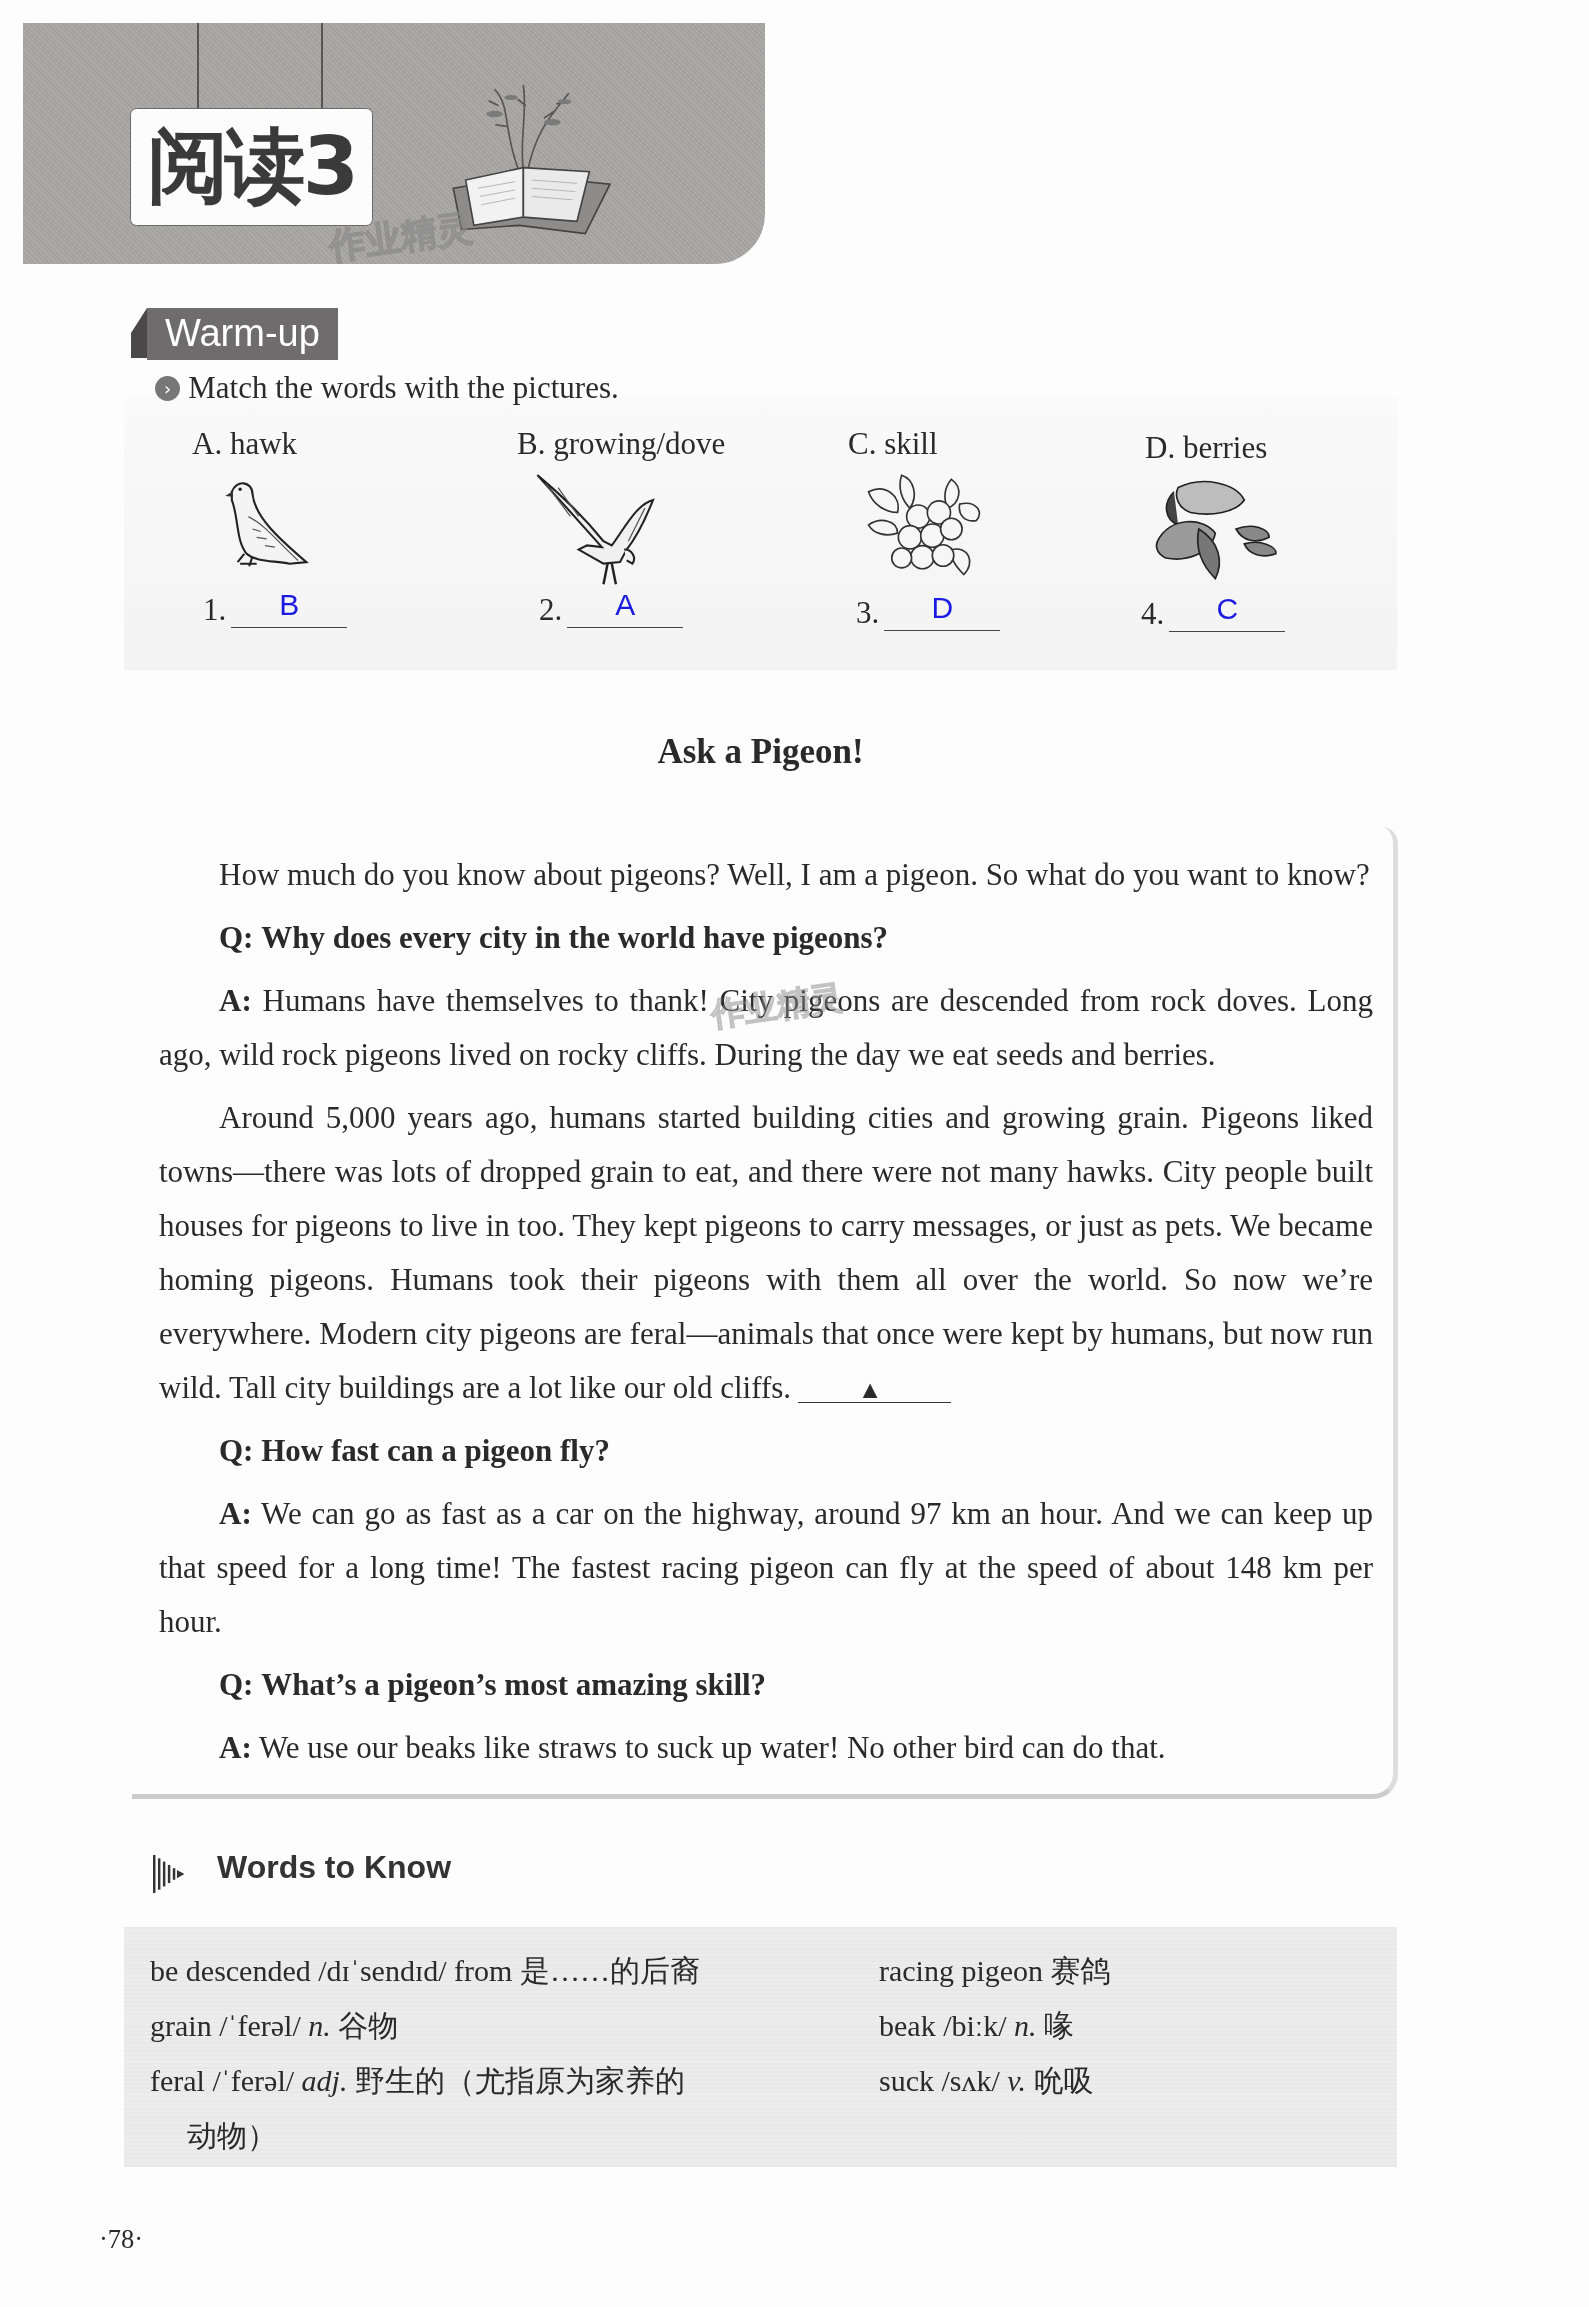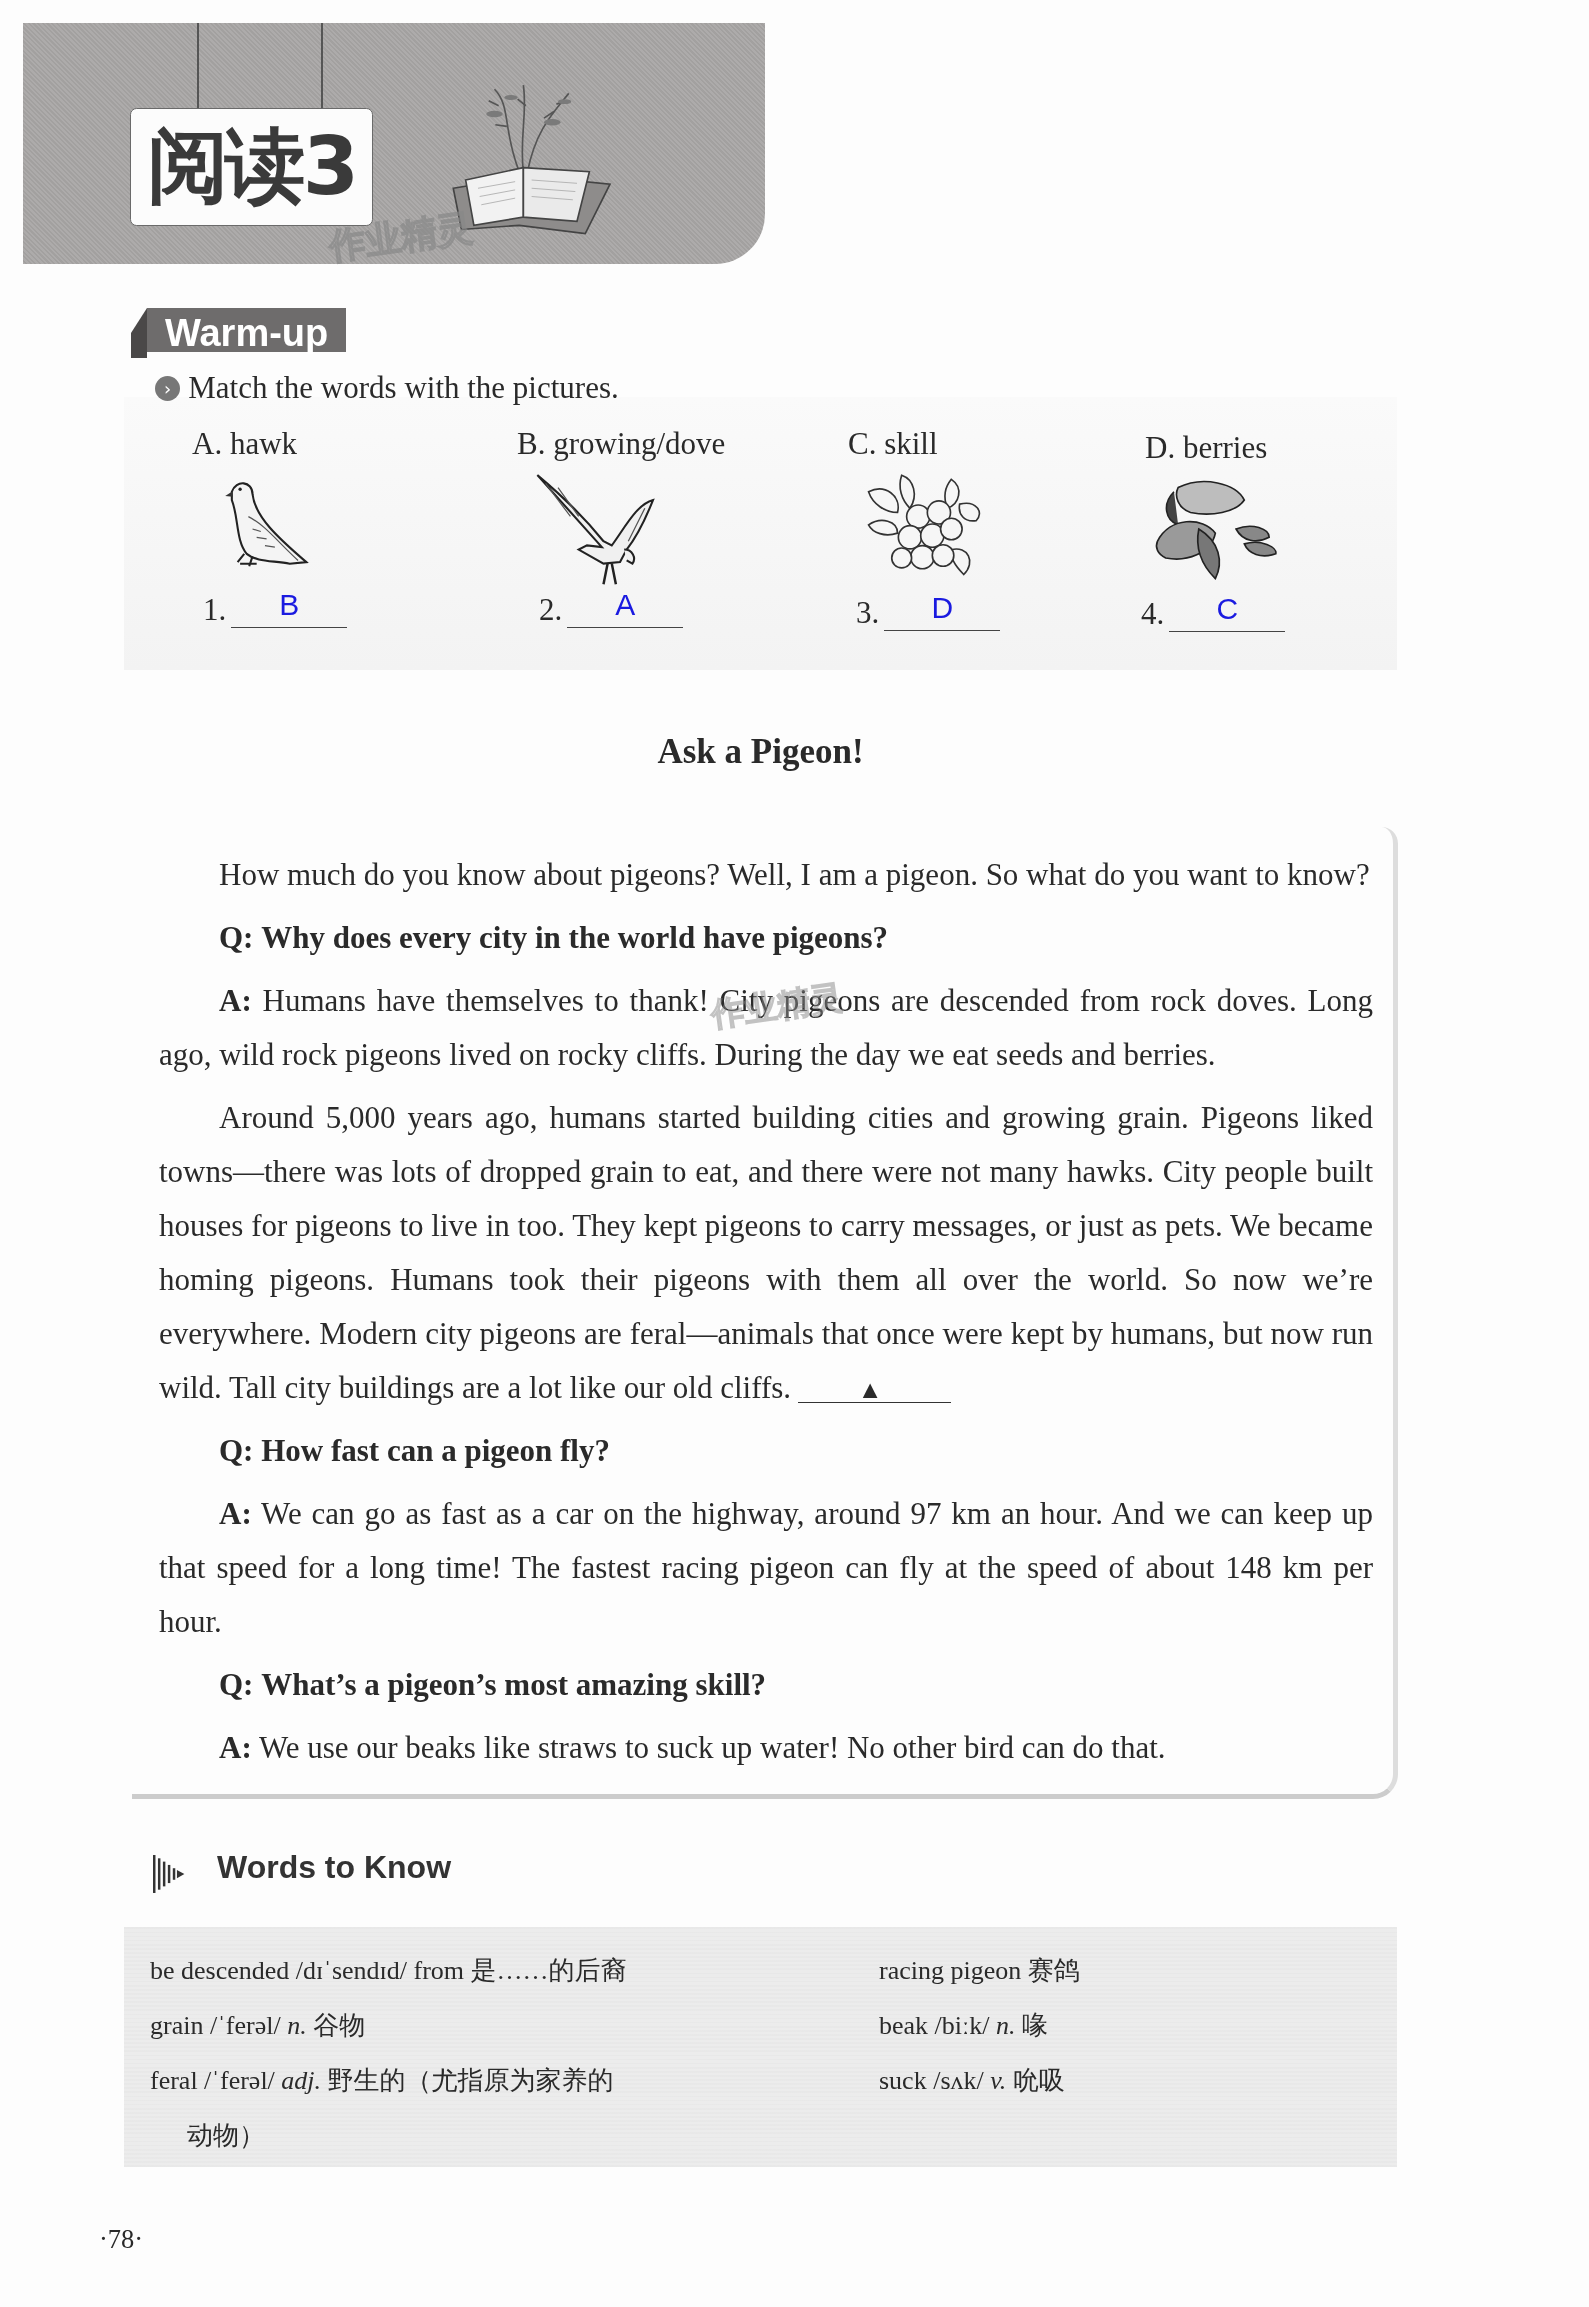--- a/index.html
+++ b/index.html
@@ -8,21 +8,21 @@
   
   .banner{left:23px;top:23px;width:742px;height:241px;background:#a9a7a6;border-bottom-right-radius:50px;
     background-image:repeating-linear-gradient(45deg,rgba(255,255,255,0.05) 0 1.7px,rgba(0,0,0,0.04) 1.7px 3.3px);}
   .banner-string{position:absolute;top:0;width:1.7px;height:87px;background:#555;}
   .title-card{position:absolute;left:107px;top:85px;width:241px;height:116px;background:#fcfcfc;border:1.7px solid #6a6a6a;border-radius:6.6px;
     display:flex;align-items:center;justify-content:center;}
   .title-card span{font-family:"DejaVu Sans",sans-serif;font-weight:bold;font-size:81px;color:#3a3a3a;letter-spacing:-3.3px;}
   .book{position:absolute;left:397px;top:58px;width:215px;height:165px;}
   .watermark{position:absolute;font-family:"DejaVu Sans",sans-serif;font-weight:bold;color:transparent;-webkit-text-stroke:1.2px #888;opacity:.7;transform:rotate(-8deg);}
   
-  .warm-tag{left:147px;top:308px;height:44px;padding:0 18px;background:#6e6c6c;color:#fff;font-family:"Liberation Sans",sans-serif;font-weight:bold;font-size:38px;line-height:50px;}
+  .warm-tag{left:147px;top:308px;height:52px;padding:0 18px;background:#6e6c6c;color:#fff;font-family:"Liberation Sans",sans-serif;font-weight:normal;font-size:38px;line-height:50px;}
   .warm-fold{left:131px;top:308px;width:0;height:0;border-right:16.5px solid #4a4848;border-top:25px solid transparent;border-bottom:25px solid #4a4848;}
   .instr{left:155px;top:370px;font-size:31px;display:flex;align-items:center;gap:8.3px;}
   .instr .arrow{width:25px;height:25px;border-radius:50%;background:#777;color:#fff;font-size:18px;line-height:25px;text-align:center;font-family:"DejaVu Sans",sans-serif;}
   .warm-area{left:124px;top:397px;width:1273px;height:273px;background:linear-gradient(#fafafa,#f3f3f3);}
   .opt{font-size:31px;top:426px;}
   .pic{top:471px;width:149px;height:116px;}
   .ans{top:591px;font-size:31px;display:flex;align-items:flex-end;}
   .ans .blank{display:inline-block;width:116px;border-bottom:1.7px solid #444;height:36px;position:relative;margin-left:5px;}
   .ans .blank span{position:absolute;left:0;right:0;bottom:5px;text-align:center;color:#1a1ae0;font-family:"Liberation Sans",sans-serif;font-size:30px;}
   
@@ -31,21 +31,21 @@
   .ptext{left:150px;top:839px;width:1232px;font-size:31px;line-height:54px;}
   .ptext p{margin:9px;text-align:justify;text-align-last:left;}
   .ptext .ind{text-indent:60px;}
   .ptext b{font-weight:bold;}
   .tri-blank{display:inline-block;width:153px;border-bottom:1.7px solid #333;text-align:center;font-size:25px;line-height:25px;margin-left:6.6px;}
   
   .wk-icon{left:153px;top:1855px;width:33px;height:38px;}
   .wk-title{left:217px;top:1849px;font-family:"Liberation Sans",sans-serif;font-weight:bold;font-size:32px;color:#333;}
   .vbox{left:124px;top:1927px;width:1273px;height:240px;background:#ececec;
     background-image:repeating-linear-gradient(0deg,rgba(0,0,0,0.015) 0 1.7px,transparent 1.7px 4.1px);}
-  .vcol{top:1943px;font-size:26px;line-height:55px;}
+  .vcol{top:1943px;font-size:30px;line-height:55px;}
   .vcol div{white-space:nowrap;}
   .vcol i{font-style:italic;}
   .pnum{left:99px;top:2224px;font-size:26.5px;}
 </style>
 </head>
 <body>
 
 <div class="abs banner">
   <div class="banner-string" style="left:174px"></div>
   <div class="banner-string" style="left:298px"></div>

